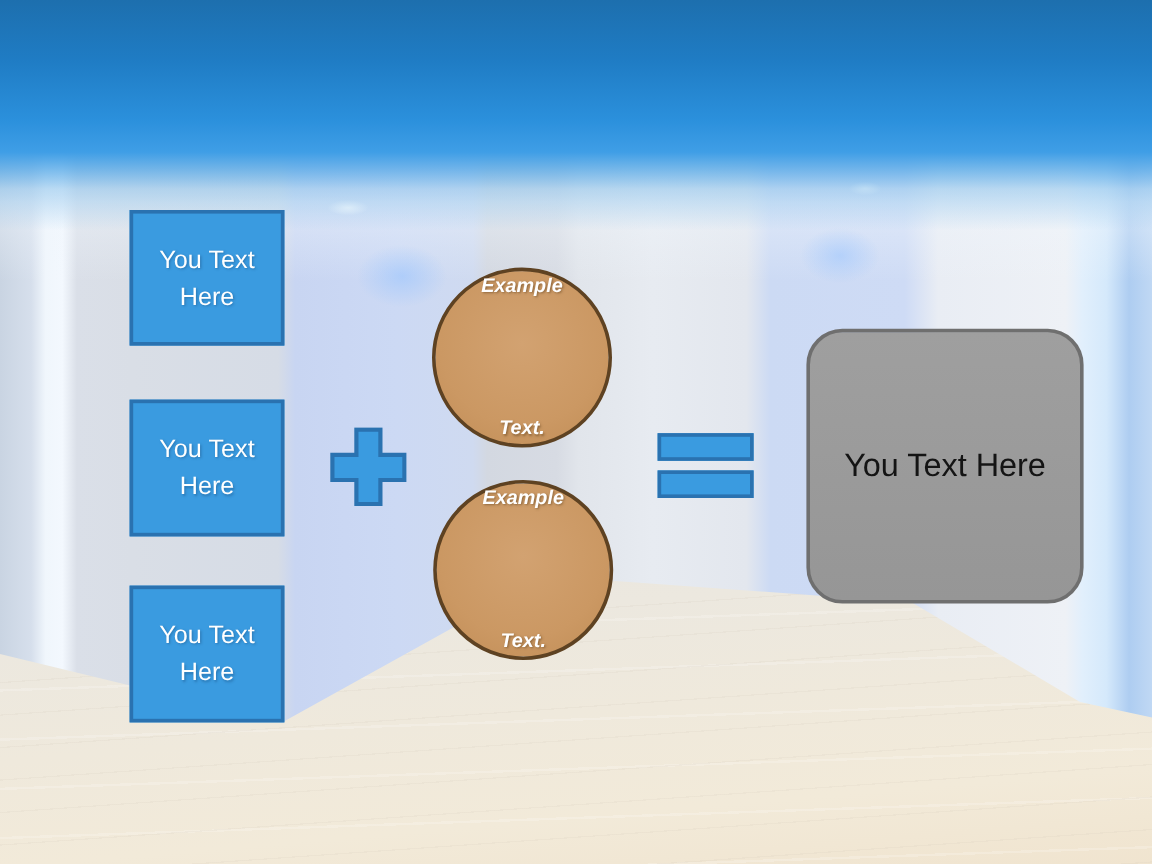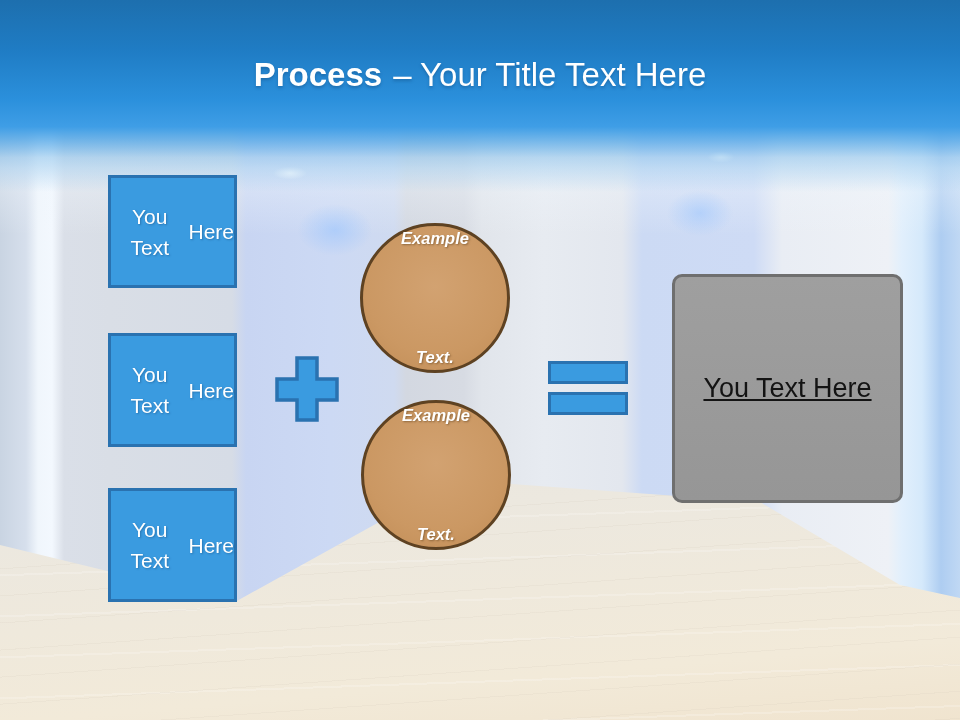--- a/index.html
+++ b/index.html
@@ -46,21 +46,21 @@
     text-shadow:0 2px 3px rgba(18,70,120,.40);
     white-space:nowrap;
   }
   .t-bold{font-weight:700;}
   .t-rest{font-weight:400;}
   
   .proc-box{
     position:absolute;left:108px;width:129px;box-sizing:border-box;
     background:#3a9be0;border:3px solid #2a72b0;
     color:#fff;font-size:21px;line-height:31px;text-align:center;
-    display:flex;flex-direction:row;align-items:center;justify-content:center;
+    display:flex;flex-direction:column;align-items:center;justify-content:center;
     text-shadow:1px 1px 2px rgba(25,75,125,.45);
   }
   .pb1{top:175px;height:113px;}
   .pb2{top:333px;height:114px;}
   .pb3{top:488px;height:114px;}
   
   .plus-wrap{position:absolute;left:275px;top:356px;width:64px;height:66px;}
   .equals{position:absolute;left:548px;top:361px;width:80px;}
   .eq-bar{
     box-sizing:border-box;width:80px;height:23px;
@@ -75,40 +75,36 @@
     border:3px solid #5e4222;
     color:#fff;font-size:16.5px;font-weight:700;font-style:italic;line-height:25px;
     display:flex;flex-direction:column;align-items:center;justify-content:space-between;text-align:center;
     text-shadow:1px 1px 2px rgba(90,60,25,.55);
   }
   .ec1{left:360px;top:223px;}
   .ec2{left:361px;top:400px;}
   
   .result-box{
     position:absolute;left:672px;top:274px;width:231px;height:229px;box-sizing:border-box;
-    border-radius:10px;
+    border-radius:30px;
     background:linear-gradient(180deg,#9f9f9f,#969696);
     border:3px solid #6f6f6f;
     color:#141414;font-size:27px;
-    display:flex;align-items:center;justify-content:center;text-align:center;text-decoration:underline;
+    display:flex;align-items:center;justify-content:center;text-align:center;
   }
 </style>
 </head>
 <body>
 
 <div class="slide">
 
   <div class="bg-room"></div>
   <div class="bg-floor"></div>
   <div class="band"></div>
 
-  <div class="title">
-    <span class="t-bold">Process</span>
-    <span class="t-rest">– Your Title Text Here</span>
-  </div>
 
   <div class="proc-box pb1">
     <span>You Text</span>
     <span>Here</span>
   </div>
   <div class="proc-box pb2">
     <span>You Text</span>
     <span>Here</span>
   </div>
   <div class="proc-box pb3">

